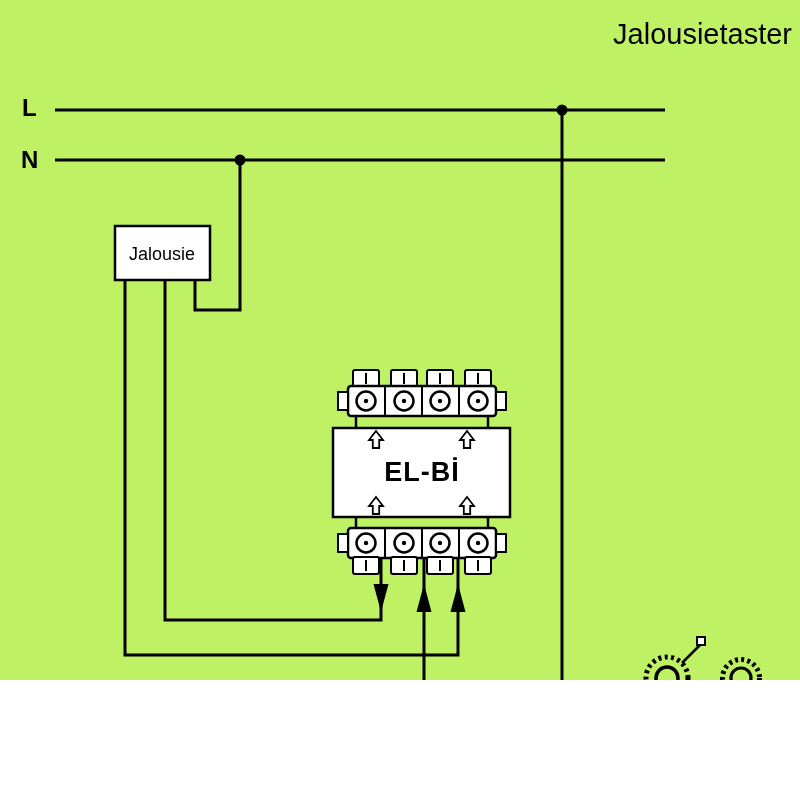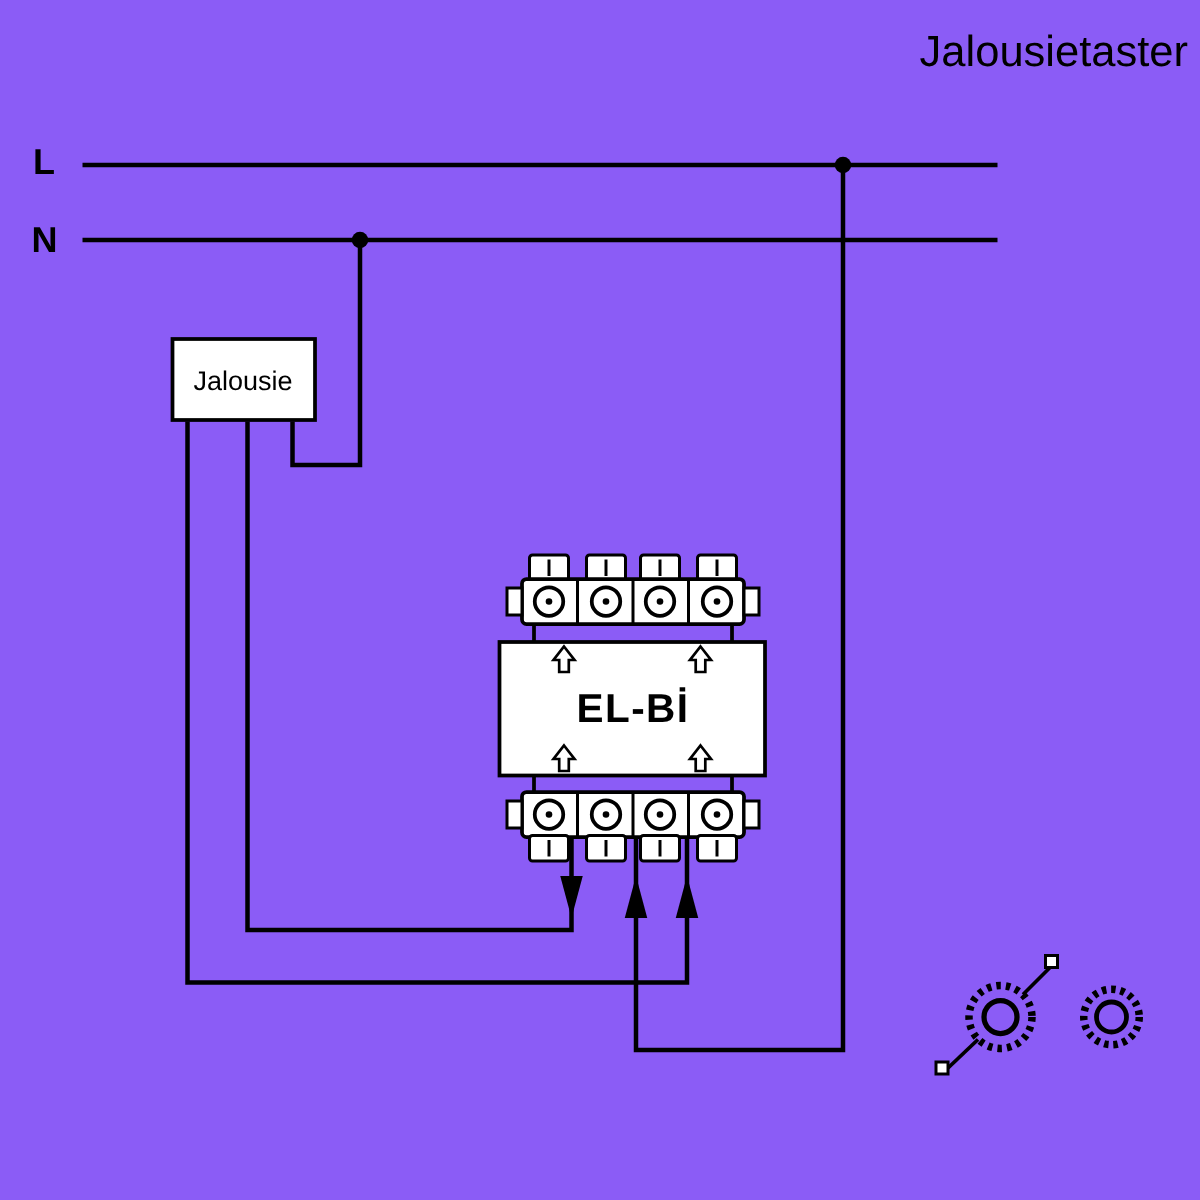--- a/index.html
+++ b/index.html
@@ -6,22 +6,22 @@
     margin: 0;
     padding: 0;
     background: #ffffff;
     width: 800px;
     height: 800px;
     font-family: "Liberation Sans", sans-serif;
   }
   .canvas {
     position: relative;
     width: 800px;
-    height: 800px;
-    background: #8b5cf6;
+    height: 680px;
+    background: #bef264;
     overflow: hidden;
   }
   svg text {
     font-family: "Liberation Sans", sans-serif;
     fill: #000000;
   }
   .title-text   { font-size: 29px; font-weight: 400; }
   .phase-label  { font-size: 24px; font-weight: 700; }
   .box-label    { font-size: 18px; font-weight: 400; }
   .brand-label  { font-size: 27px; font-weight: 700; letter-spacing: 1px; }

